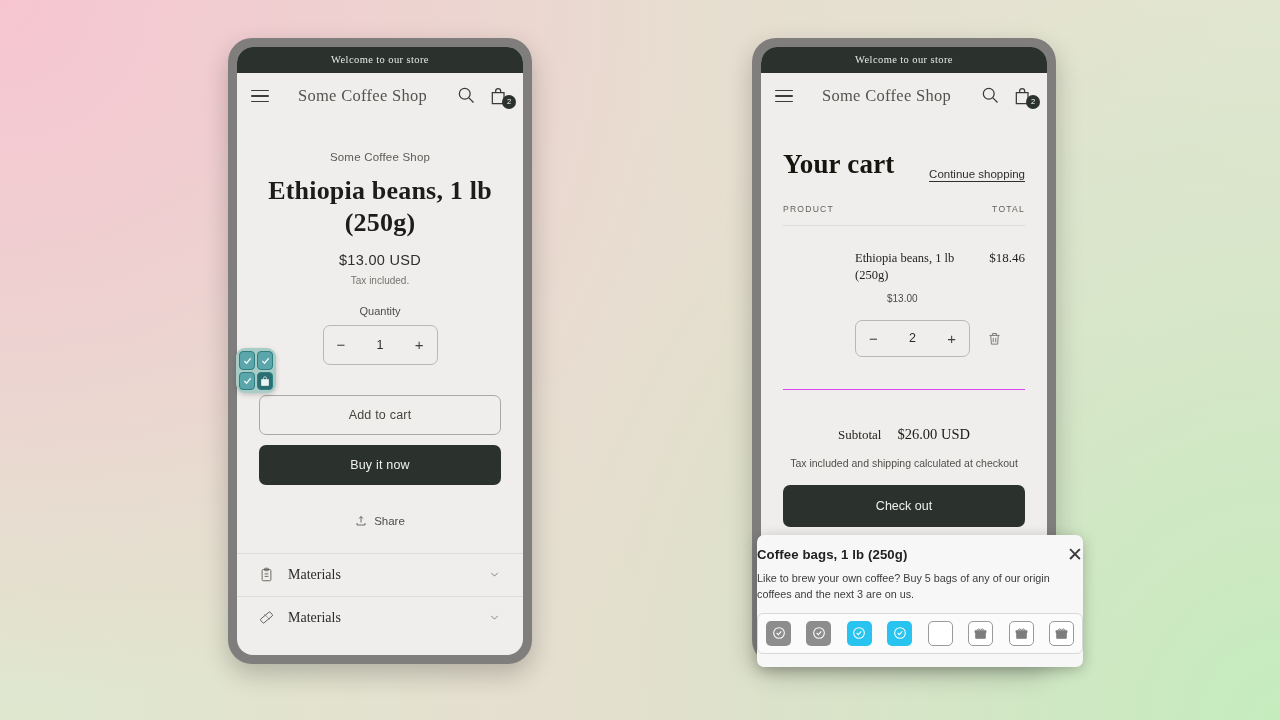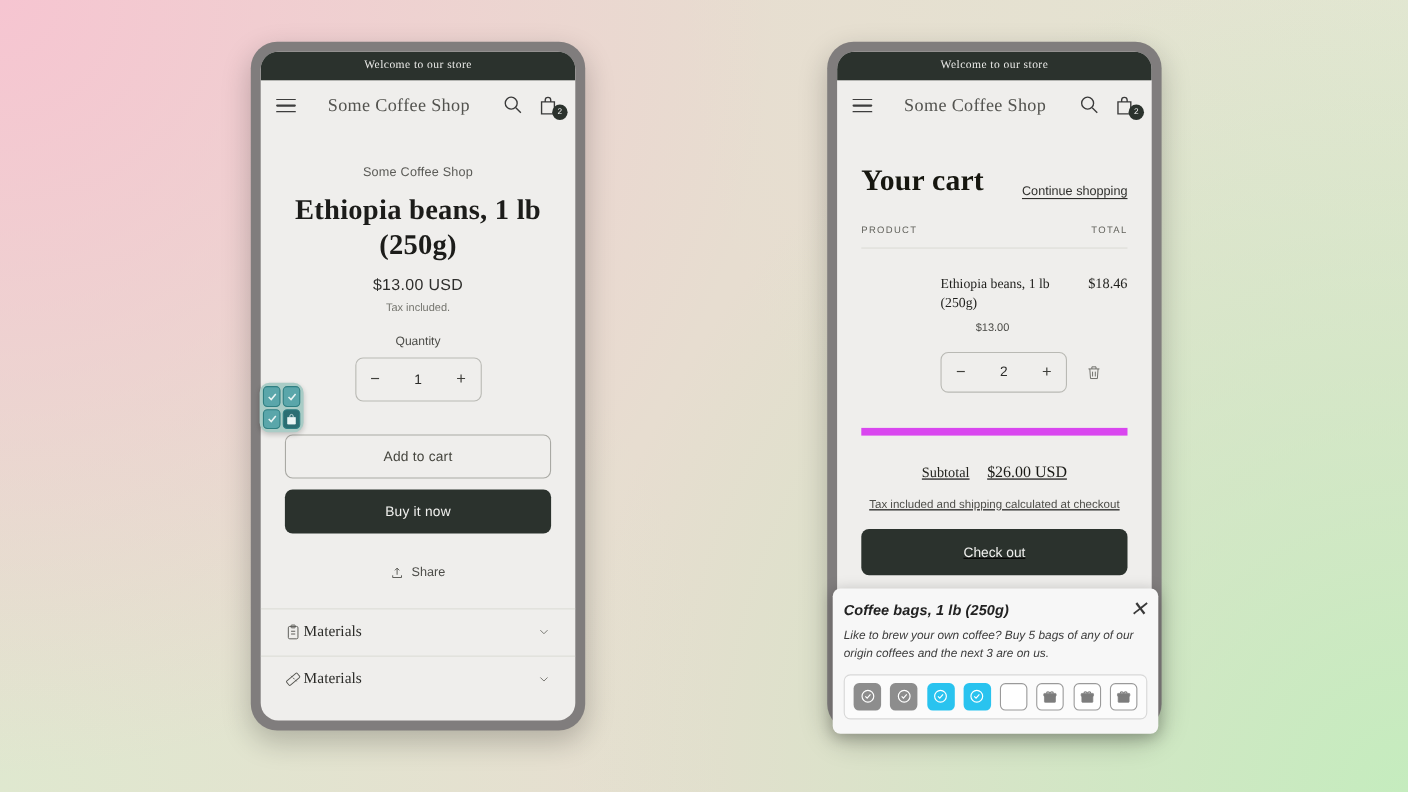--- a/index.html
+++ b/index.html
@@ -116,21 +116,21 @@
     border: none;
   }
   .share-row {
     display: flex; align-items: center; justify-content: center;
     gap: 7px; margin-top: 30px;
     font-size: 11.5px; color: #4c4c48; cursor: pointer;
   }
 
   .accordion { margin-top: 26px; border-top: 1px solid #ddddd7; }
   .acc-row {
-    display: flex; align-items: center; gap: 2px;
+    display: flex; align-items: center; gap: 14px;
     padding: 13px 22px;
     border-bottom: 1px solid #ddddd7;
     cursor: pointer;
   }
   .acc-row:last-child { border-bottom: none; }
   .acc-label {
     flex: 1; text-align: left;
     font-family: "Liberation Serif", serif;
     font-size: 14px; color: #2b2b28;
   }
@@ -196,50 +196,48 @@
   .ci-controls { display: flex; align-items: center; gap: 17px; margin-top: 16px; }
   .ci-qty {
     width: 115px; height: 37px;
     border: 1px solid #b9b9b4; border-radius: 7px;
     display: flex; align-items: center; justify-content: space-between;
     padding: 0 13px;
   }
   .trash { cursor: pointer; color:#6b6b66; }
 
   .cart-foot {
-    margin-top: 32px; padding-top: 26px;
-    border-top: 7px solid #d946ef;
+    margin-top: 32px; padding-top: 36px;
+    border-top: 1px solid #d946ef;
     text-align: center;
-    text-decoration: underline;
   }
   .subtotal-row {
     display: flex; justify-content: center; align-items: baseline; gap: 16px;
     font-family: "Liberation Serif", serif;
   }
   .subtotal-lbl { font-size: 13px; color: #24241f; }
   .subtotal-val { font-size: 14.5px; color: #1a1a16; }
   .cart-note { font-size: 10.5px; color: #4f4f4a; margin-top: 14px; }
   .btn-checkout {
     margin-top: 16px; padding: 14px 0;
     background: #2b322d; color: #efefed;
     border-radius: 7px; font-size: 12.5px;
     text-align: center; cursor: pointer;
   }
 
   
   #popup {
     position: absolute;
     left: 757px; top: 535px;
-    width: 296px;
+    width: 326px;
     background: #f7f7f7;
     border-radius: 7px;
-    padding: 12px 10px 13px;
+    padding: 12px 0 13px;
     box-shadow: 0 3px 14px rgba(0,0,0,.25);
     z-index: 40;
-    font-style: italic;
   }
   .pop-head { display: flex; align-items: flex-start; justify-content: space-between; }
   .pop-title { font-size: 13.2px; font-weight: bold; color: #222; letter-spacing:.1px;}
   .pop-close { font-size: 19px; color: #3a3a3a; cursor: pointer; line-height: .8; padding-left:8px;}
   .pop-desc { font-size: 10.8px; color: #3c3c3c; line-height: 1.42; margin-top: 9px; }
   .pop-track {
     margin-top: 11px;
     border: 1px solid #d8d8d8;
     border-radius: 6px;
     background: #fbfbfb;

